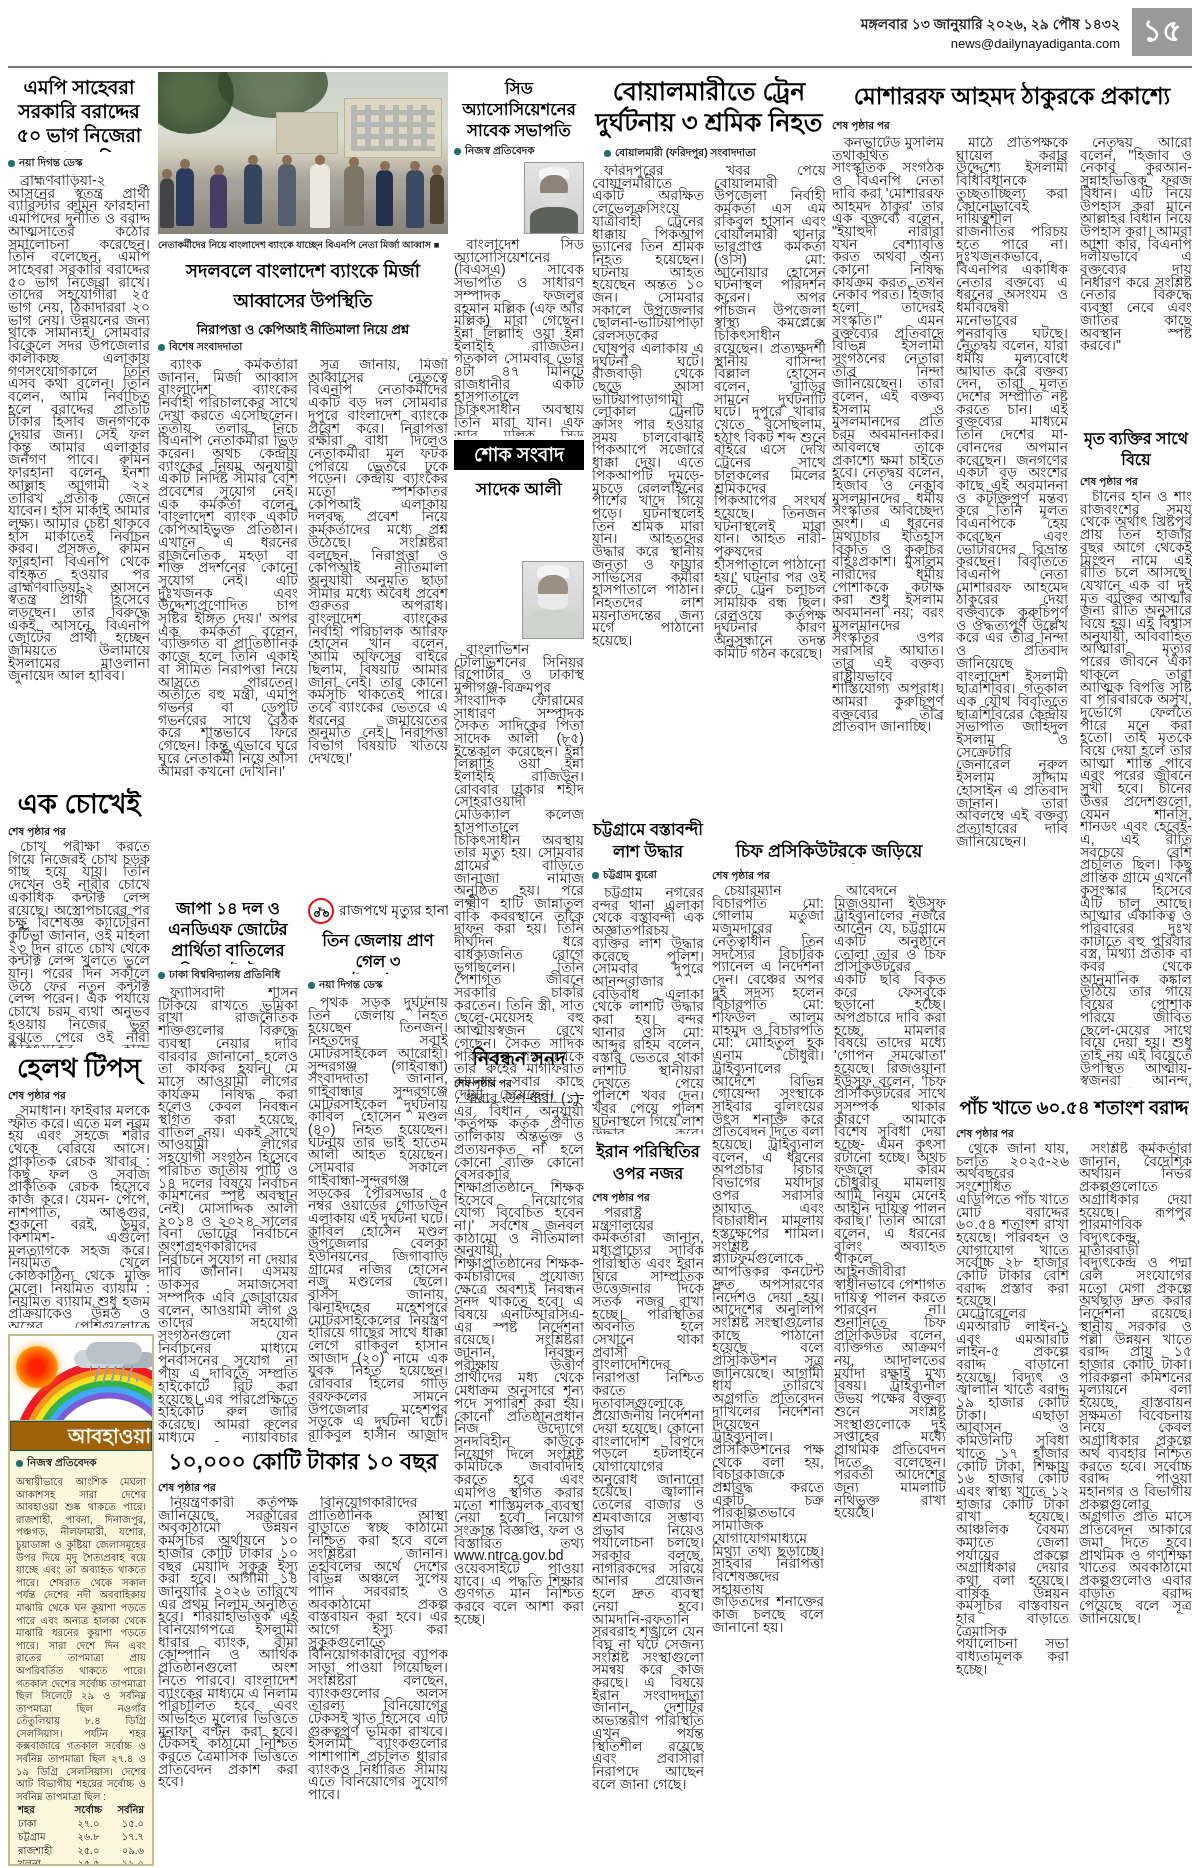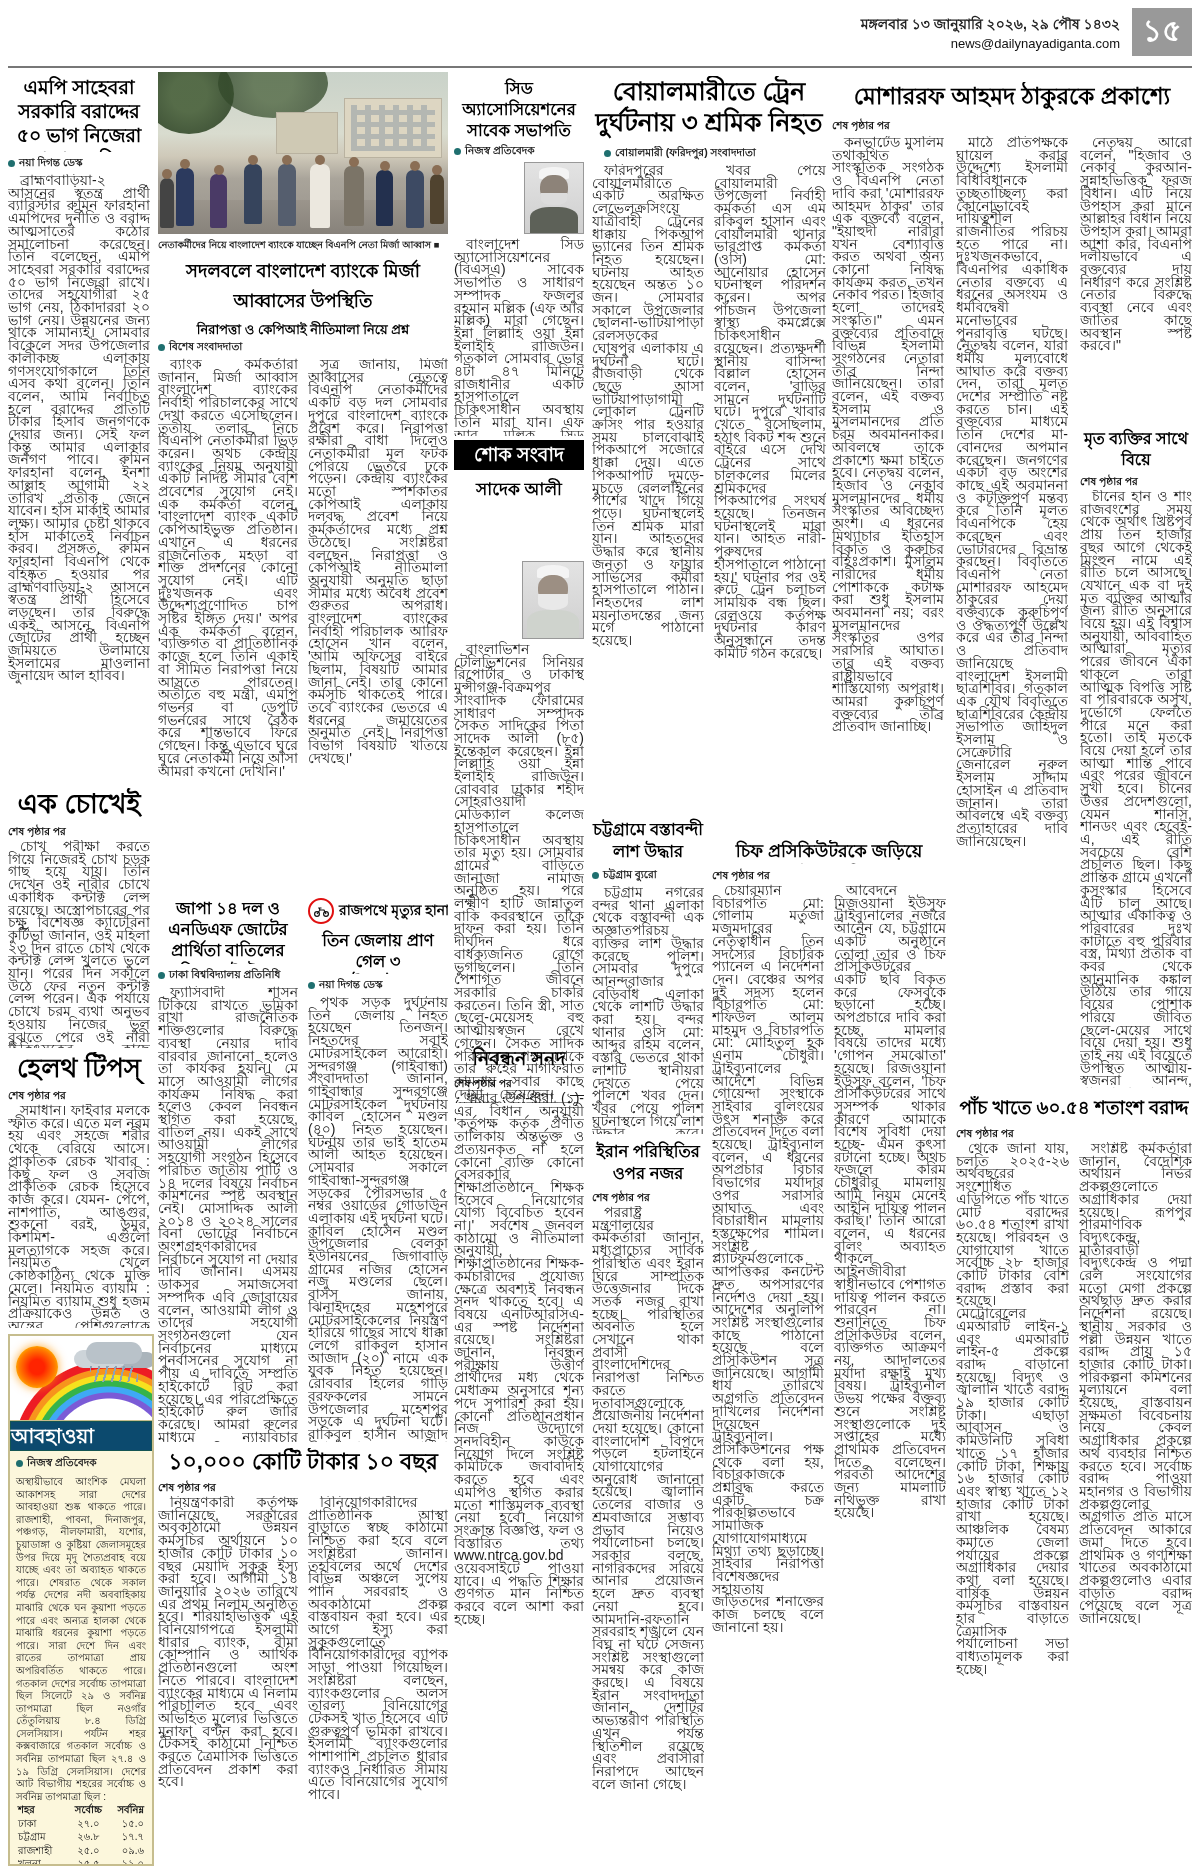--- a/index.html
+++ b/index.html
@@ -24,21 +24,21 @@
   .dot{width:7px;height:7px;border-radius:50%;background:#1f6f6f;display:inline-block;flex:0 0 auto;}
   .cont{font-size:10.5px;font-weight:700;color:#111;}
   .bt{font-size:14px;line-height:12.7px;text-align:justify;color:#1a1a1a;}
   .bt p{margin:0;text-indent:12px;}
   .subhead{font-size:13px;font-weight:700;text-align:center;color:#000;}
   .caption{font-size:9.5px;font-weight:700;color:#222;}
   .banner-black{background:#000;color:#fff;text-align:center;font-weight:800;font-size:19px;line-height:30px;}
   .obit-name{font-size:17px;font-weight:900;text-align:center;color:#000;}
   
   .kicker-row{display:flex;align-items:center;gap:5px;border-bottom:2.5px solid #e01010;padding-bottom:3px;}
-  .kicker-txt{font-size:14px;font-weight:700;color:#000;white-space:nowrap;}
+  .kicker-txt{font-size:14px;font-weight:400;color:#000;white-space:nowrap;}
   .moto-circle{width:22px;height:22px;border-radius:50%;border:2.5px solid #e01010;flex:0 0 auto;display:flex;align-items:center;justify-content:center;background:#fff;}
   
   .photo1{background:
     linear-gradient(180deg,#c9d2c9 0%,#d9dccf 38%,#cfc9b9 52%,#a9a49a 66%,#96918a 100%);position:relative;}
   .tree{position:absolute;border-radius:50%;background:radial-gradient(circle,#48603a 30%,#33492a 70%);opacity:.9;}
   .building{position:absolute;background:#ddd6c2;border:1px solid #b9b2a0;}
   .building .win{position:absolute;inset:6px;background:
      repeating-linear-gradient(90deg,#9aa3a8 0 6px,transparent 6px 14px),
      repeating-linear-gradient(0deg,#9aa3a8 0 5px,transparent 5px 12px);opacity:.6;}
   .road{position:absolute;left:0;right:0;bottom:0;height:34px;background:linear-gradient(#9b958c,#87827b);}
@@ -55,21 +55,21 @@
   .wxbox{background:#fcf7dc;border:2px solid #c6bd8e;}
   .wx-art{position:relative;height:84px;background:#fff;overflow:hidden;border-bottom:1px solid #c6bd8e;}
   .rainbow{position:absolute;left:-6px;top:16px;width:210px;height:210px;border-radius:50%;
     background:radial-gradient(circle,rgba(0,0,0,0) 58px,#7b5bd6 59px 64px,#3fa9f5 65px 70px,#35b34a 71px 76px,#f7e11e 77px 82px,#f7941d 83px 88px,#ed1c24 89px 96px,rgba(0,0,0,0) 97px);}
   .wx-sun{position:absolute;left:6px;top:10px;width:42px;height:42px;border-radius:50%;
     background:radial-gradient(circle,#ff2400 25%,#ff7a00 60%,#ffd000 85%);box-shadow:0 0 10px rgba(255,150,0,.8);}
   .wx-cloud{position:absolute;right:10px;top:6px;width:56px;height:22px;border-radius:14px;background:#b9c2c9;
     box-shadow:-14px 6px 0 -2px #cdd4d9, 16px 7px 0 -3px #aab4bb;}
   .wx-rain{position:absolute;right:14px;top:30px;width:48px;height:16px;
     background:repeating-linear-gradient(105deg,#8fa3b5 0 2px,transparent 2px 8px);}
-  .wx-banner{background:#0c4a6e;color:#fff;text-align:left;font-size:20px;font-weight:900;line-height:28px;border:1px solid #145553;}
+  .wx-banner{background:#a16207;color:#fff;text-align:right;font-size:20px;font-weight:900;line-height:28px;border:1px solid #145553;}
   .wx-body{font-size:10px;line-height:12.6px;text-align:justify;color:#222;padding:4px 6px 0 6px;}
   .wx-table{padding:0 8px;font-size:10px;line-height:13.4px;color:#111;}
   .wx-row{display:flex;}
   .wx-row span:nth-child(1){flex:1.4;text-align:left;}
   .wx-row span:nth-child(2){flex:1;text-align:center;}
   .wx-row span:nth-child(3){flex:1;text-align:right;}
   .wx-head{font-weight:700;}
 </style>
 </head>
 <body>

